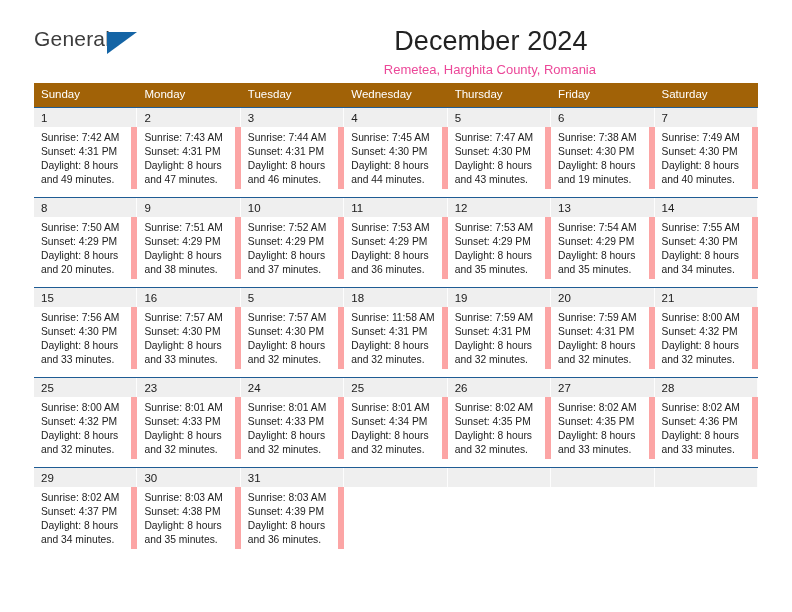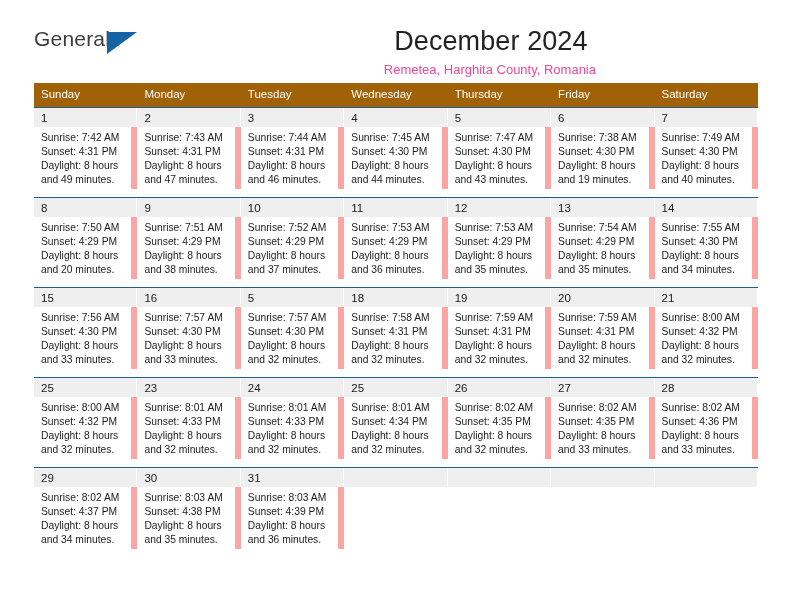--- a/index.html
+++ b/index.html
@@ -324,21 +324,21 @@
           <div class="details">
             <div>Sunrise: 7:57 AM</div>
             <div>Sunset: 4:30 PM</div>
             <div>Daylight: 8 hours</div>
             <div>and 32 minutes.</div>
           </div>
         </td>
         <td class="cell">
           <div class="daynum">18</div>
           <div class="details">
-            <div>Sunrise: 7:58 AM</div>
+            <div>Sunrise: 11:58 AM</div>
             <div>Sunset: 4:31 PM</div>
             <div>Daylight: 8 hours</div>
             <div>and 32 minutes.</div>
           </div>
         </td>
         <td class="cell">
           <div class="daynum">19</div>
           <div class="details">
             <div>Sunrise: 7:59 AM</div>
             <div>Sunset: 4:31 PM</div>

